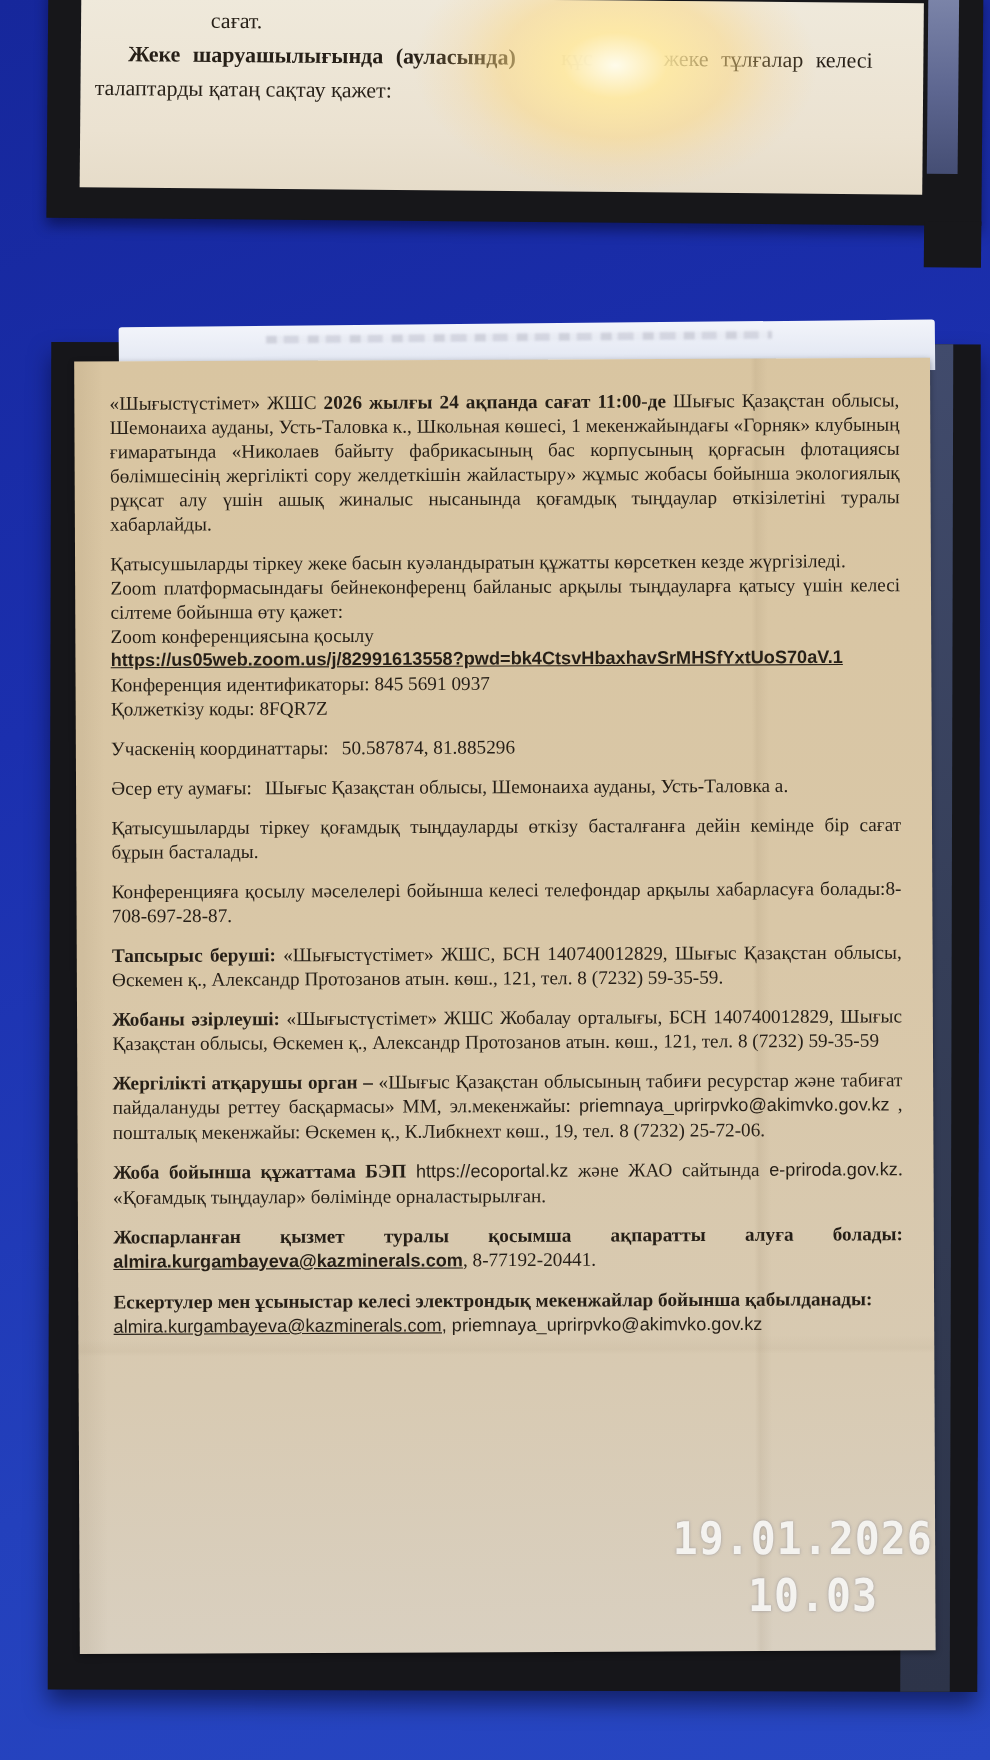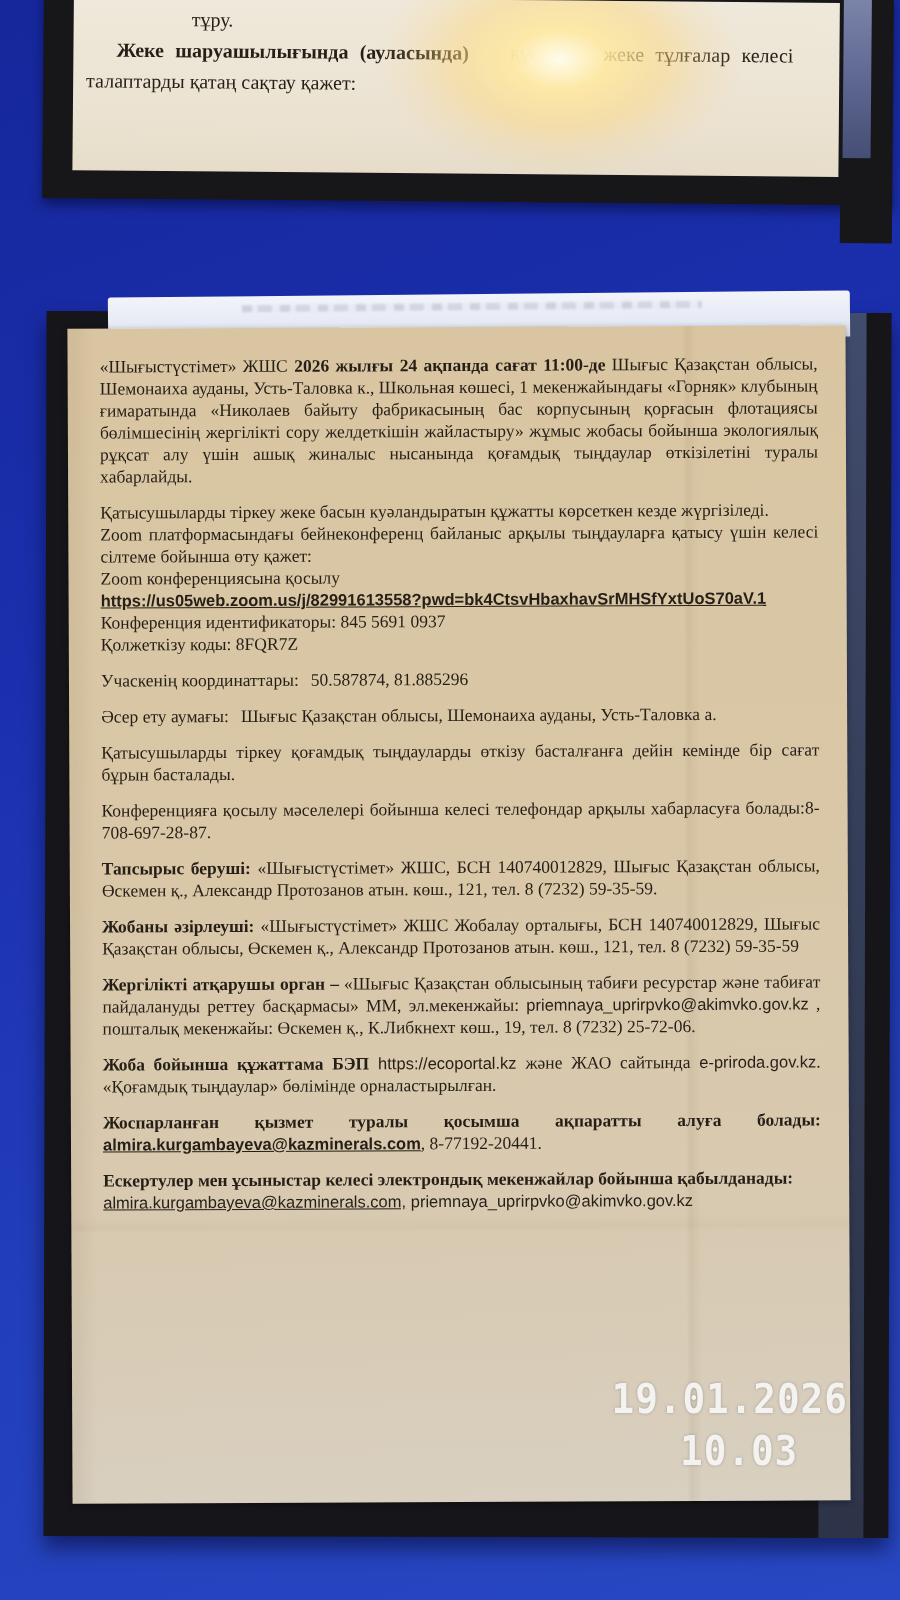--- a/index.html
+++ b/index.html
@@ -67,21 +67,21 @@
 </style>
 </head>
 <body>
 
 <div class="stage">
 
   <section class="top-frame">
     <div class="tf-strip"></div>
     <div class="tf-corner"></div>
     <div class="top-paper">
-      <div class="td-line1"><span>тұру.</span></div>
+      <div class="td-line1"><span>сағат.</span></div>
       <p class="td-para"><b>Жеке шаруашылығында (ауласында)</b> <span class="faded">құс</span><span> жеке тұлғалар келесі талаптарды қатаң сақтау қажет:</span></p>
       <div class="glare"></div>
     </div>
   </section>
 
   <section class="main-frame">
     <div class="navy-inset"></div>
   </section>
 
   <div class="back-sheet">

